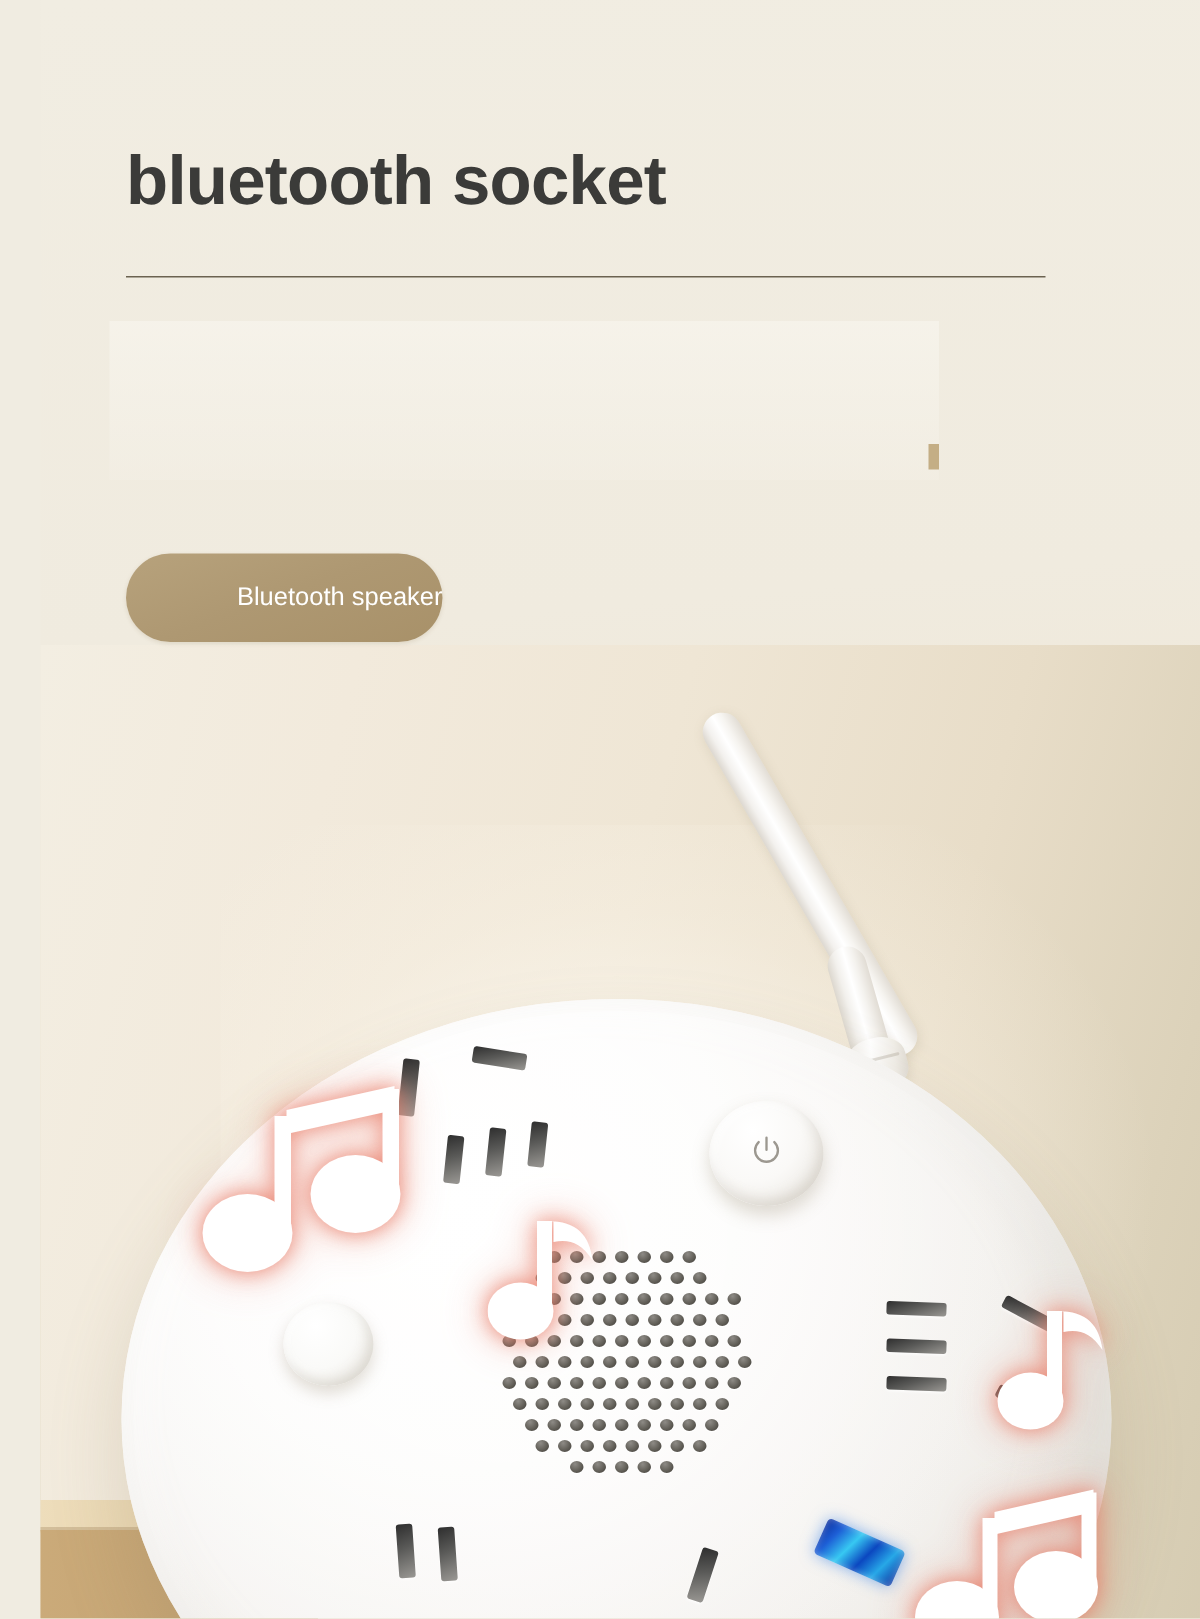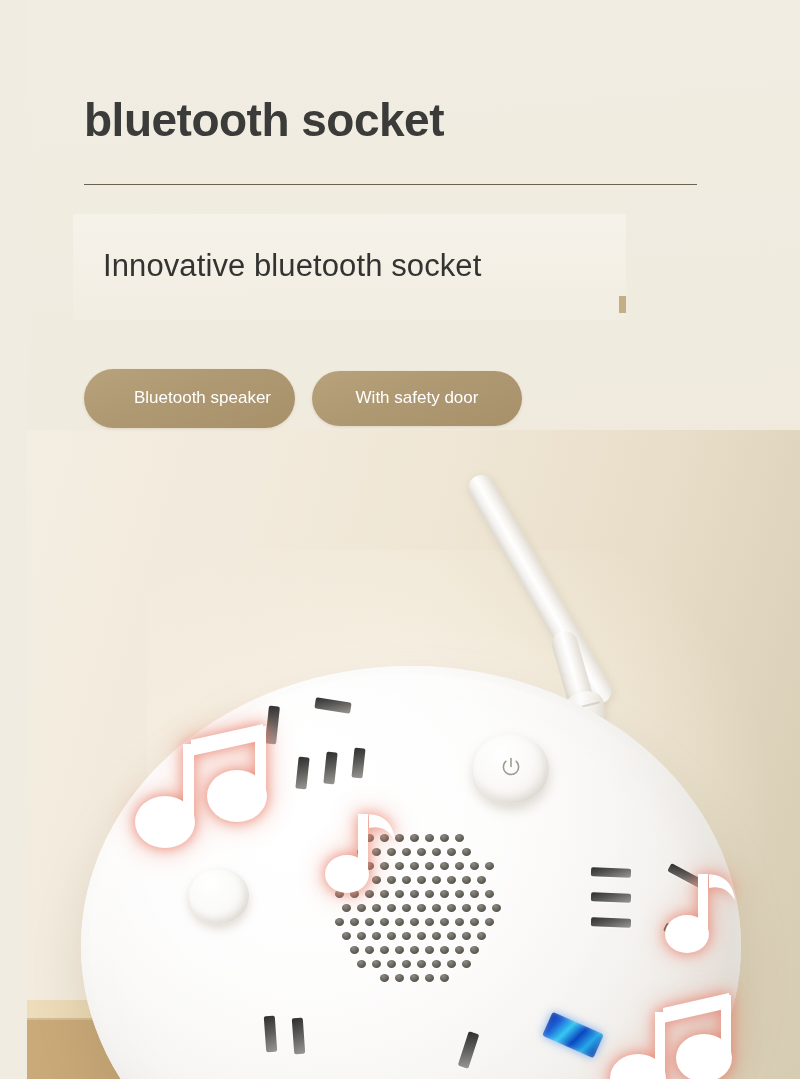--- a/index.html
+++ b/index.html
@@ -270,21 +270,21 @@
     line-height: 1.45;
     font-family: "Liberation Sans", sans-serif;
     display: flex;
     align-items: center;
     box-shadow: 0 1px 3px rgba(140,118,80,0.18);
   }
   .tag-1 {
     left: 57px; top: 369px;
     width: 211px; height: 59px;
     padding-left: 26px;
-    justify-content: center;
+    justify-content: flex-end;
   }
   .tag-2 {
     left: 285px; top: 371px;
     width: 210px; height: 55px;
     justify-content: center;
   }
   .tag-3 {
     left: 57px; top: 451px;
     width: 211px; height: 53px;
     padding-left: 26px;
@@ -475,23 +475,19 @@
       <rect x="112" y="7" width="10" height="58" fill="#fff"></rect>
       <ellipse cx="29" cy="90" rx="28" ry="24" fill="#fff"></ellipse>
       <ellipse cx="95" cy="70" rx="28" ry="24" fill="#fff"></ellipse>
     </svg>
   </div>
 
   <div class="title">bluetooth socket</div>
   <div class="rule"></div>
 
   <div class="subtitle-panel"></div>
-  <div class="subtitle">Innovative bluetooth socket</div>
   <div class="accent-mark"></div>
 
   <div class="tag tag-1">
     <span>Bluetooth speaker</span>
   </div>
-  <div class="tag tag-2">
-    <span>With safety door</span>
-  </div>
 
 </div>
 
 </body></html>

